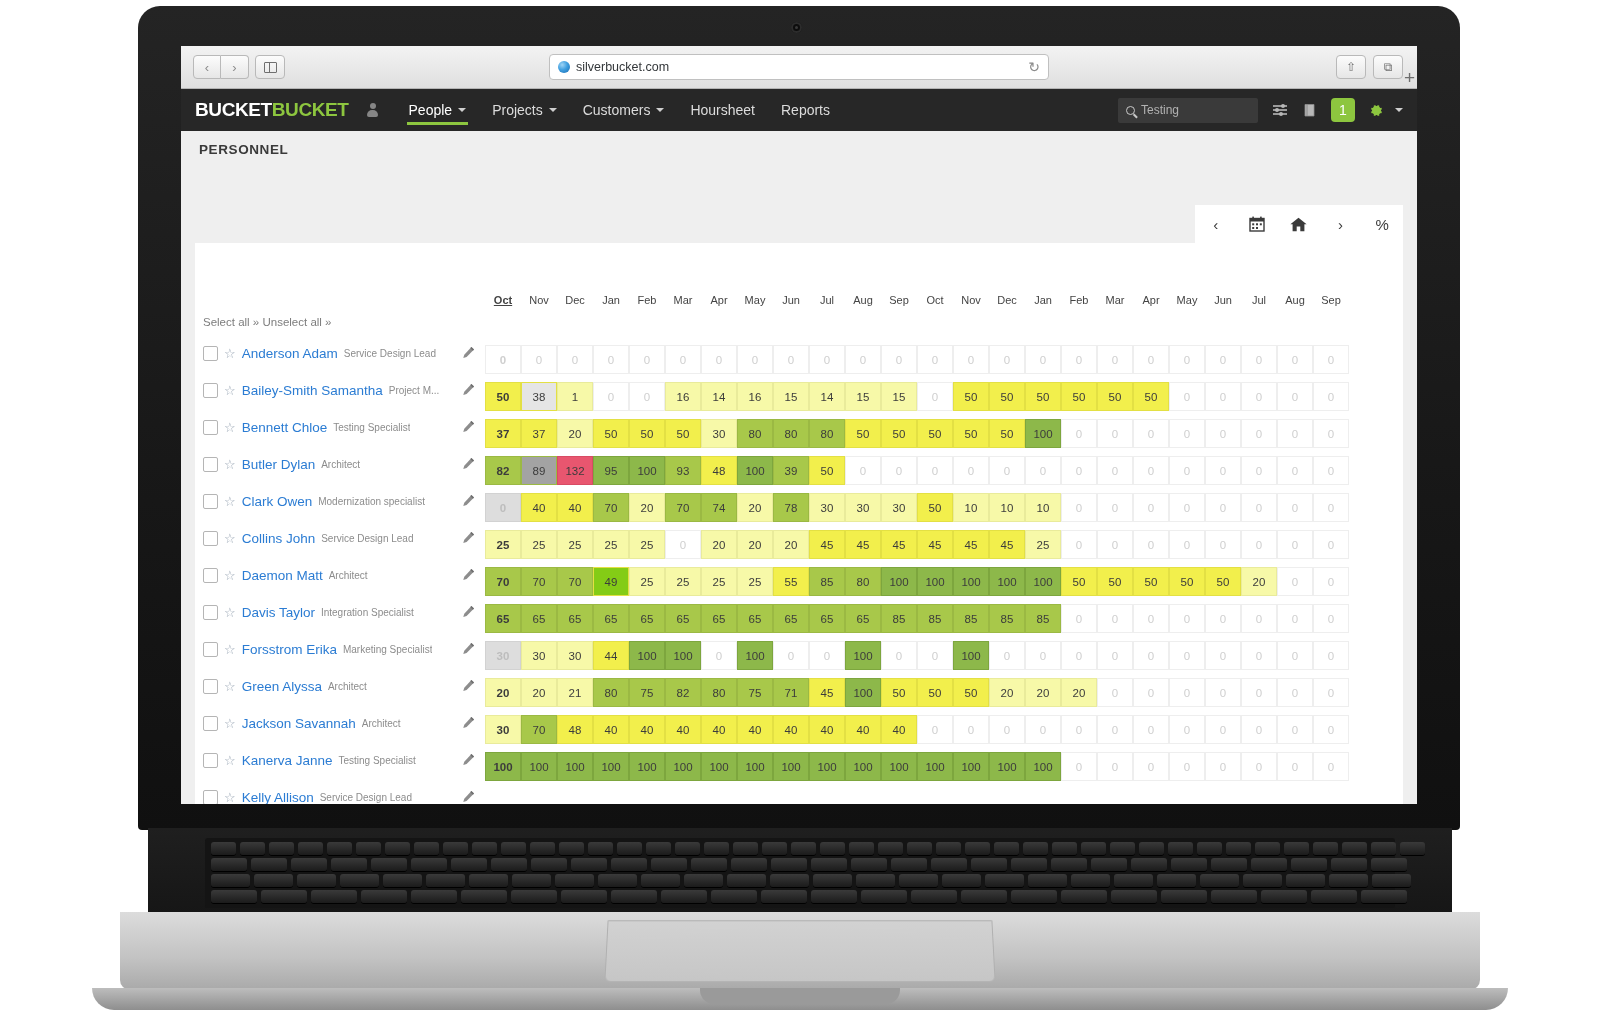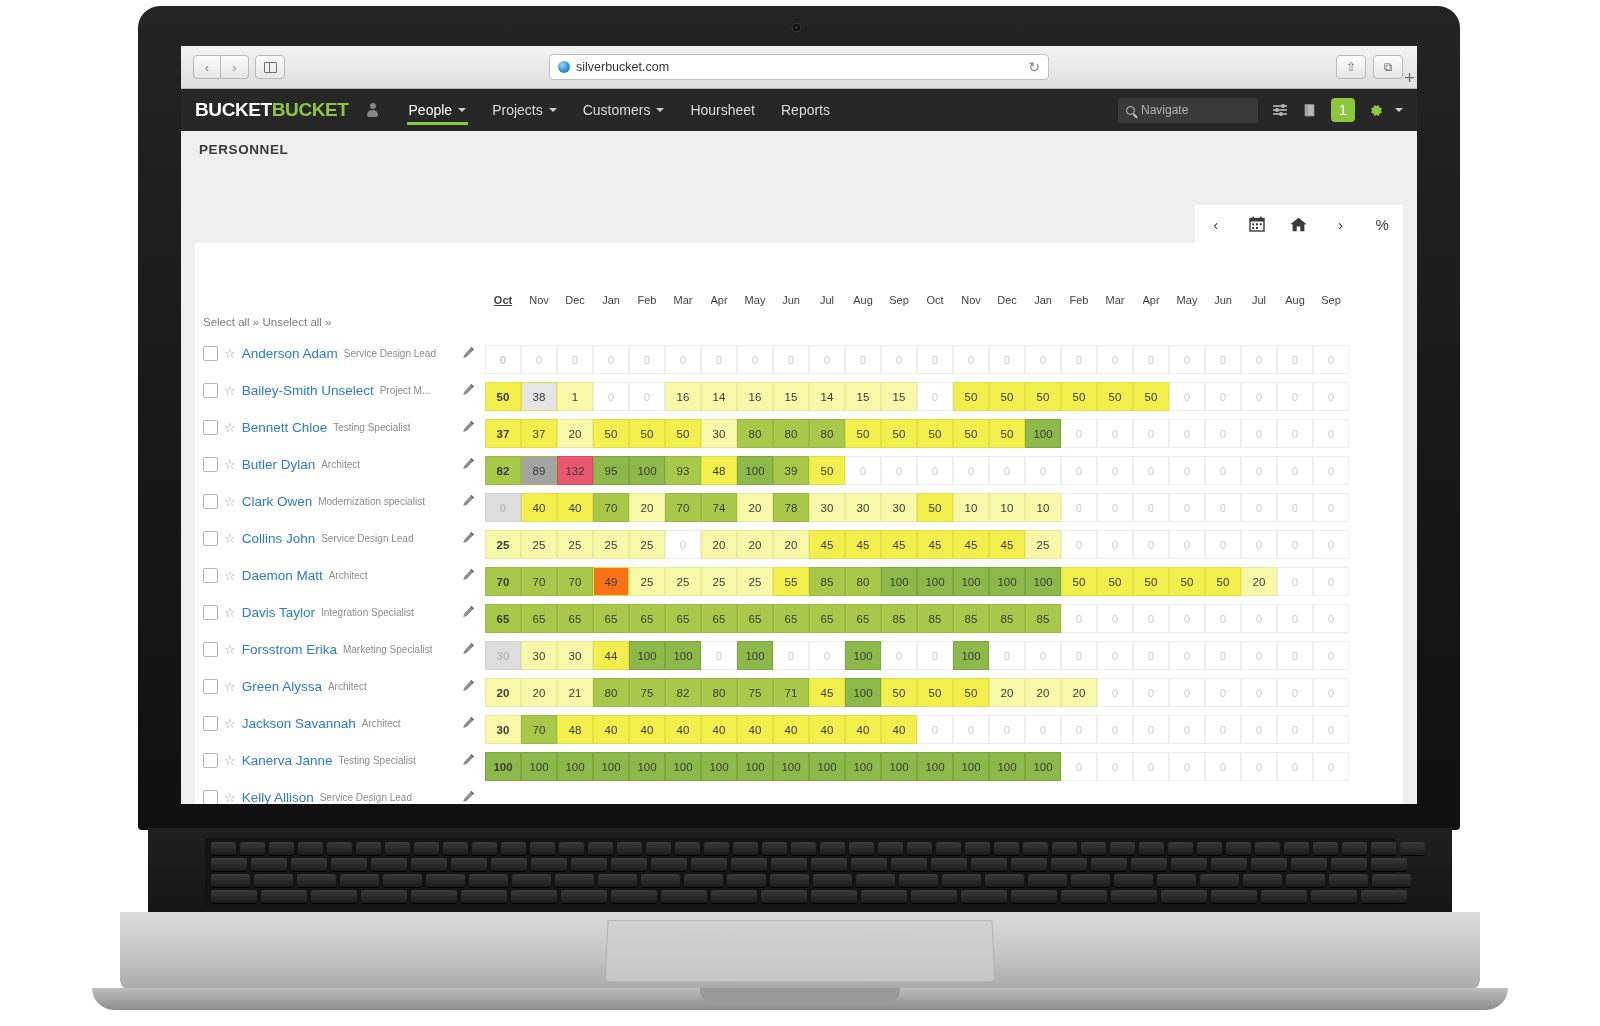--- a/index.html
+++ b/index.html
@@ -314,21 +314,21 @@
               <span>Hoursheet</span>
             </div>
             <div class="nav-item">
               <span>Reports</span>
             </div>
           </div>
 
         <div class="nav-right">
           <div class="search-box">
             <div class="search-glyph"></div>
-            <div class="search-ph">Navigate</div>
+            <div class="search-ph">Testing</div>
           </div>
           <div class="icon-btn">
             <svg width="16" height="14" viewBox="0 0 16 14" aria-hidden="true">
               <line x1="1" y1="3" x2="15" y2="3" stroke="#b8b8b8" stroke-width="1.6"></line>
               <line x1="1" y1="7" x2="15" y2="7" stroke="#b8b8b8" stroke-width="1.6"></line>
               <line x1="1" y1="11" x2="15" y2="11" stroke="#b8b8b8" stroke-width="1.6"></line>
               <circle cx="11" cy="3" r="2" fill="#b8b8b8"></circle>
               <circle cx="5" cy="7" r="2" fill="#b8b8b8"></circle>
               <circle cx="9" cy="11" r="2" fill="#b8b8b8"></circle>
             </svg>
@@ -395,21 +395,21 @@
                   <div class="pname">Anderson Adam</div>
                   <div class="ptitle">Service Design Lead</div>
                   <div class="pencil"><svg width="13" height="13" viewBox="0 0 16 16" aria-hidden="true">
                       <path fill="#8d8d8d" d="M11.6 1.2 L14.8 4.4 L5.6 13.6 L1.6 14.8 L2.8 10.8 Z"></path>
                       <path fill="#6f6f6f" d="M11.6 1.2 L14.8 4.4 L13.4 5.8 L10.2 2.6 Z"></path>
                     </svg></div>
                 </div>
                 <div class="prow">
                   <div class="cbx"></div>
                   <div class="star">☆</div>
-                  <div class="pname">Bailey-Smith Unselect</div>
+                  <div class="pname">Bailey-Smith Samantha</div>
                   <div class="ptitle">Project M...</div>
                   <div class="pencil"><svg width="13" height="13" viewBox="0 0 16 16" aria-hidden="true">
                       <path fill="#8d8d8d" d="M11.6 1.2 L14.8 4.4 L5.6 13.6 L1.6 14.8 L2.8 10.8 Z"></path>
                       <path fill="#6f6f6f" d="M11.6 1.2 L14.8 4.4 L13.4 5.8 L10.2 2.6 Z"></path>
                     </svg></div>
                 </div>
                 <div class="prow">
                   <div class="cbx"></div>
                   <div class="star">☆</div>
                   <div class="pname">Bennett Chloe</div>
@@ -705,21 +705,21 @@
                   <div class="cell zero">0</div>
                   <div class="cell zero">0</div>
                   <div class="cell zero">0</div>
                   <div class="cell zero">0</div>
                   <div class="cell zero">0</div>
                 </div>
                 <div class="datarow">
                   <div class="cell bold" style="background: rgb(168, 200, 74); border-color: rgb(155, 185, 67);">70</div>
                   <div class="cell" style="background: rgb(168, 200, 74); border-color: rgb(155, 185, 67);">70</div>
                   <div class="cell" style="background: rgb(168, 200, 74); border-color: rgb(155, 185, 67);">70</div>
-                  <div class="cell" style="background: #f97316; border-color: rgb(227, 224, 68);">49</div>
+                  <div class="cell" style="background: #84cc16; border-color: rgb(227, 224, 68);">49</div>
                   <div class="cell" style="background: rgb(247, 249, 168); border-color: rgb(233, 235, 155);">25</div>
                   <div class="cell" style="background: rgb(247, 249, 168); border-color: rgb(233, 235, 155);">25</div>
                   <div class="cell" style="background: rgb(247, 249, 168); border-color: rgb(233, 235, 155);">25</div>
                   <div class="cell" style="background: rgb(247, 249, 168); border-color: rgb(233, 235, 155);">25</div>
                   <div class="cell" style="background: rgb(242, 239, 76); border-color: rgb(227, 224, 68);">55</div>
                   <div class="cell" style="background: rgb(168, 200, 74); border-color: rgb(155, 185, 67);">85</div>
                   <div class="cell" style="background: rgb(168, 200, 74); border-color: rgb(155, 185, 67);">80</div>
                   <div class="cell" style="background: rgb(141, 184, 74); border-color: rgb(125, 166, 62);">100</div>
                   <div class="cell" style="background: rgb(141, 184, 74); border-color: rgb(125, 166, 62);">100</div>
                   <div class="cell" style="background: rgb(141, 184, 74); border-color: rgb(125, 166, 62);">100</div>

